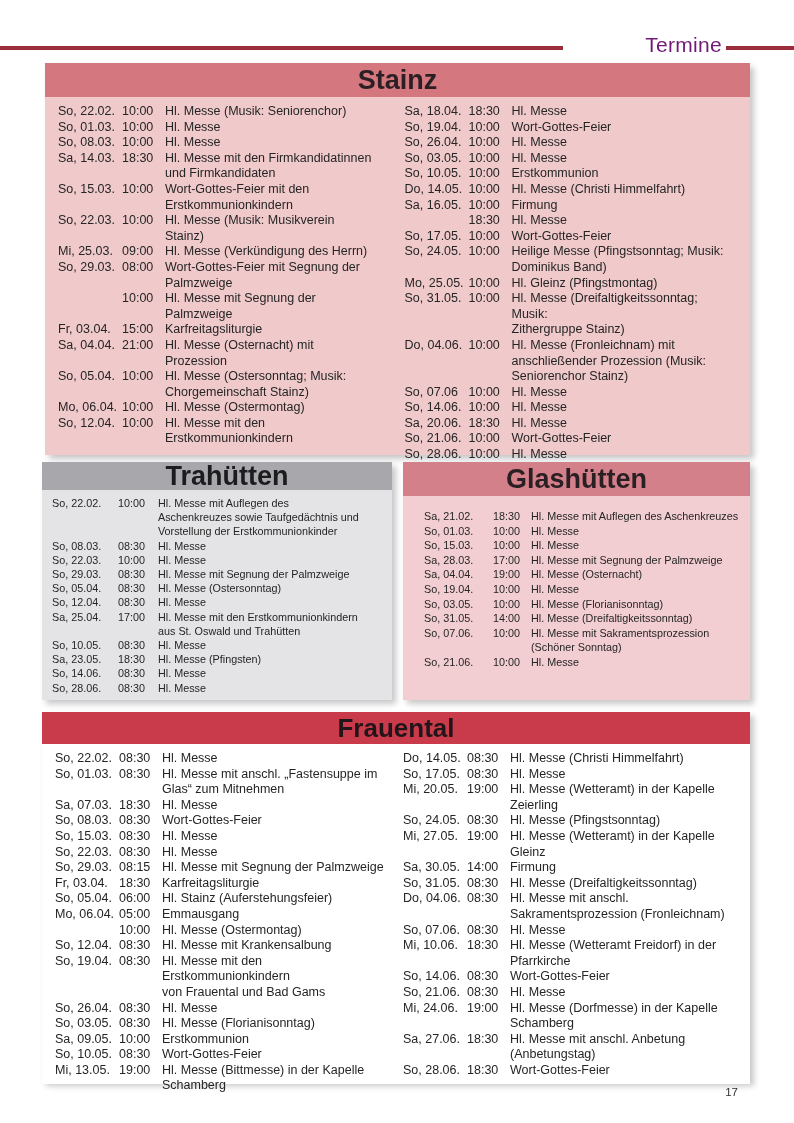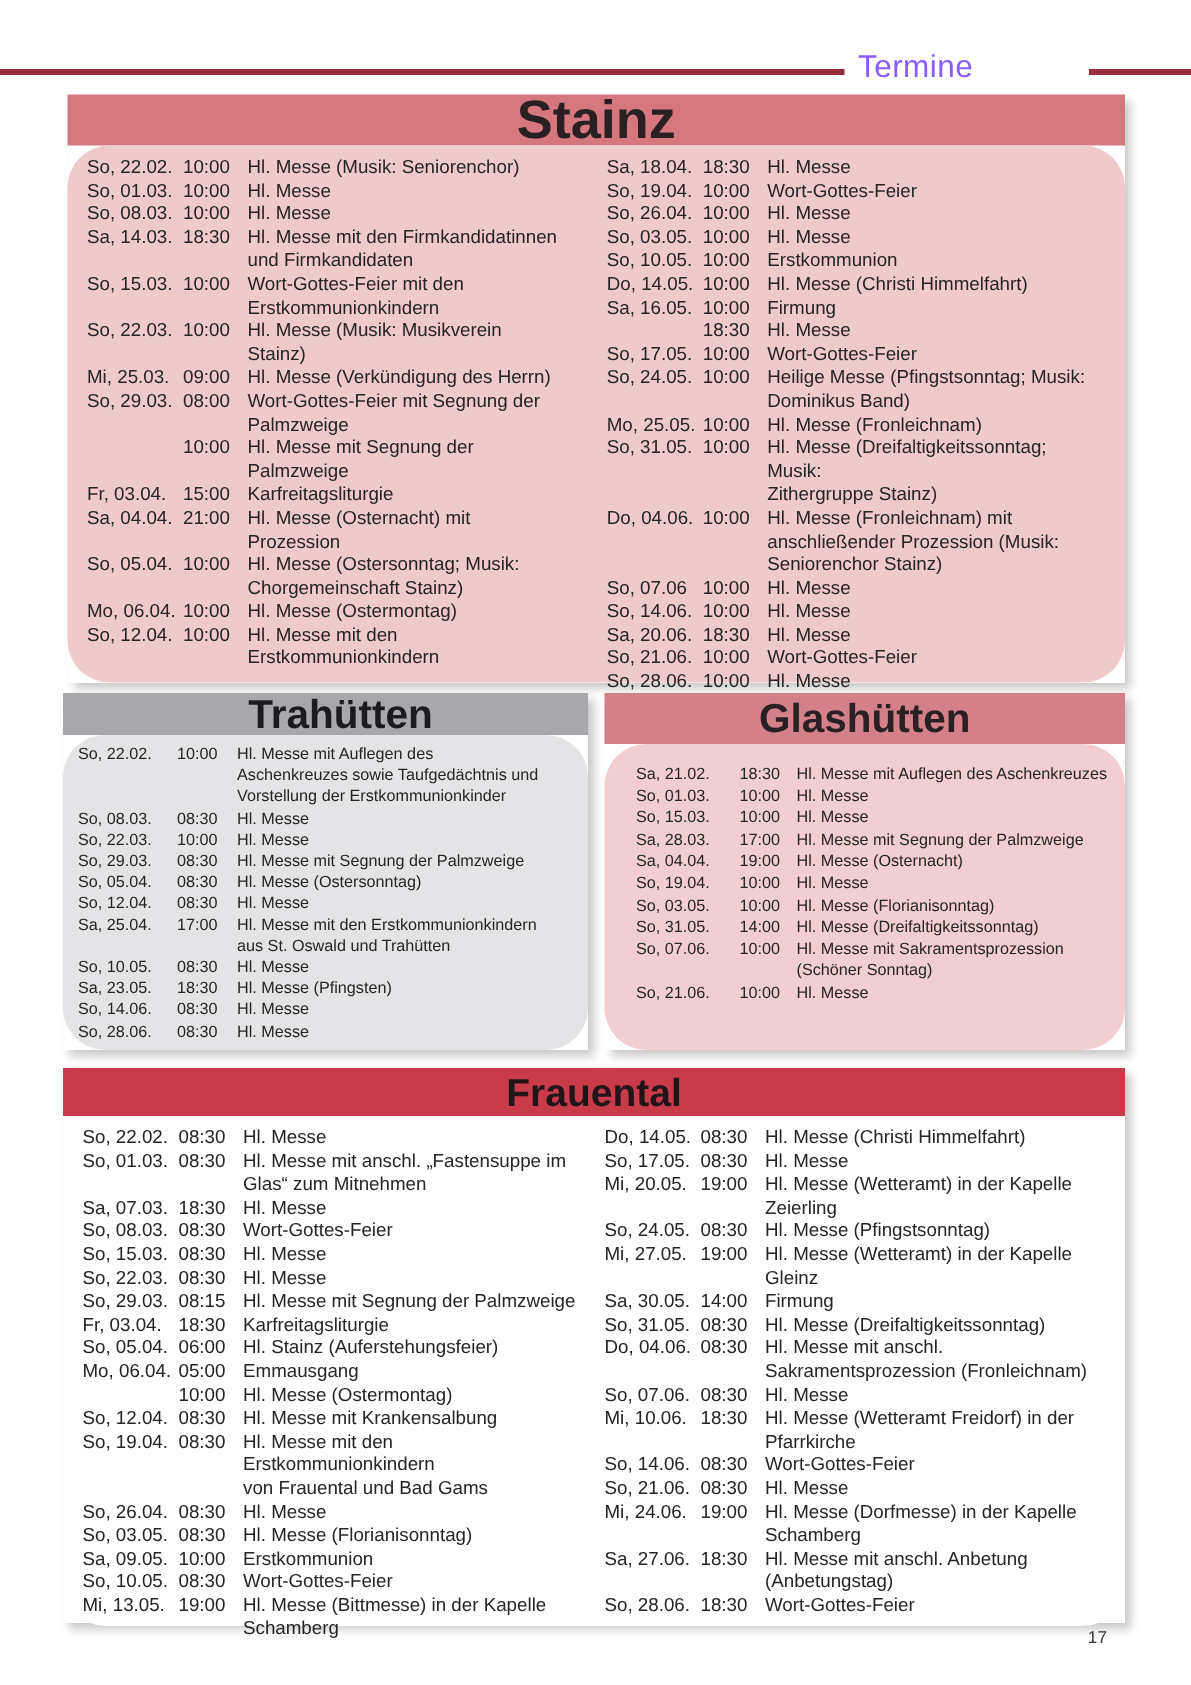--- a/index.html
+++ b/index.html
@@ -11,46 +11,46 @@
     color:#252525;
   }
   .page { position:relative; width:794px; height:1123px; background:#fff; }
 
   
   .rule { position:absolute; height:4px; background:#9b2c3b; }
   .rule-left  { left:0;   top:46px; width:563px; }
   .rule-right { left:726px; top:46px; width:68px; }
   .page-label {
     position:absolute; top:33px; left:572px; width:150px;
-    text-align:left; font-size:21px; color:#8b5cf6; letter-spacing:0.3px;
+    text-align:right; font-size:21px; color:#701a75; letter-spacing:0.3px;
   }
 
   
   .box { position:absolute; box-shadow:4px 4px 6px rgba(0,0,0,0.22); }
   .box-header {
     background:var(--header-bg);
     color:var(--title-color);
     display:flex; align-items:center; justify-content:center;
     font-weight:700;
   }
-  .box-body { background:var(--body-bg);border-radius:28px; }
+  .box-body { background:var(--body-bg); }
   .two-col { display:flex; }
   .col { flex:1 1 0; min-width:0; }
 
   .row {
     display:grid;
     grid-template-columns:var(--c1) var(--c2) 1fr;
   }
   .row .date { white-space:nowrap; }
   .row .time { white-space:nowrap; }
   .row .desc { white-space:pre-line; }
 
   
   #stainz { left:45px; top:63px; width:705px; height:392px; }
-  #stainz .box-header { height:34px; font-size:36px; }
+  #stainz .box-header { height:34px; font-size:27px; }
   #stainz .box-body { padding:7px 13px 8px 13px; height:358px; gap:14px; }
   #stainz .row { --c1:64px; --c2:43px; font-size:12.5px; line-height:15.6px; }
 
   
   #trahuetten { left:42px; top:462px; width:350px; height:238px; }
   #trahuetten .box-header { height:28px; font-size:27px;padding-left:20px; }
   #trahuetten .box-body { padding:6px 10px 8px 10px; height:210px; }
   #trahuetten .row { --c1:66px; --c2:40px; font-size:10.8px; line-height:14.2px; }
 
   
@@ -210,21 +210,21 @@
           </div>
           <div class="row">
             <span class="date">So, 24.05.</span>
             <span class="time">10:00</span>
             <span class="desc">Heilige Messe (Pfingstsonntag; Musik:
 Dominikus Band)</span>
           </div>
           <div class="row">
             <span class="date">Mo, 25.05.</span>
             <span class="time">10:00</span>
-            <span class="desc">Hl. Messe (Fronleichnam)</span>
+            <span class="desc">Hl. Gleinz (Pfingstmontag)</span>
           </div>
           <div class="row">
             <span class="date">So, 31.05.</span>
             <span class="time">10:00</span>
             <span class="desc">Hl. Messe (Dreifaltigkeitssonntag; Musik:
 Zithergruppe Stainz)</span>
           </div>
           <div class="row">
             <span class="date">Do, 04.06.</span>
             <span class="time">10:00</span>

